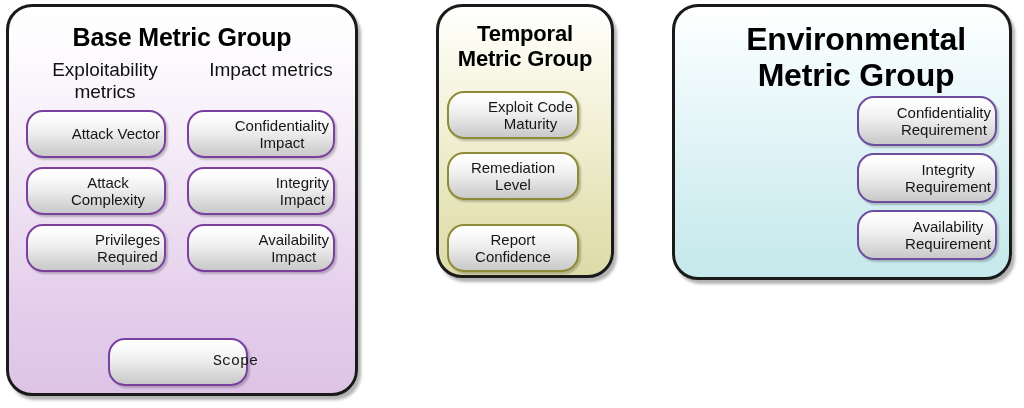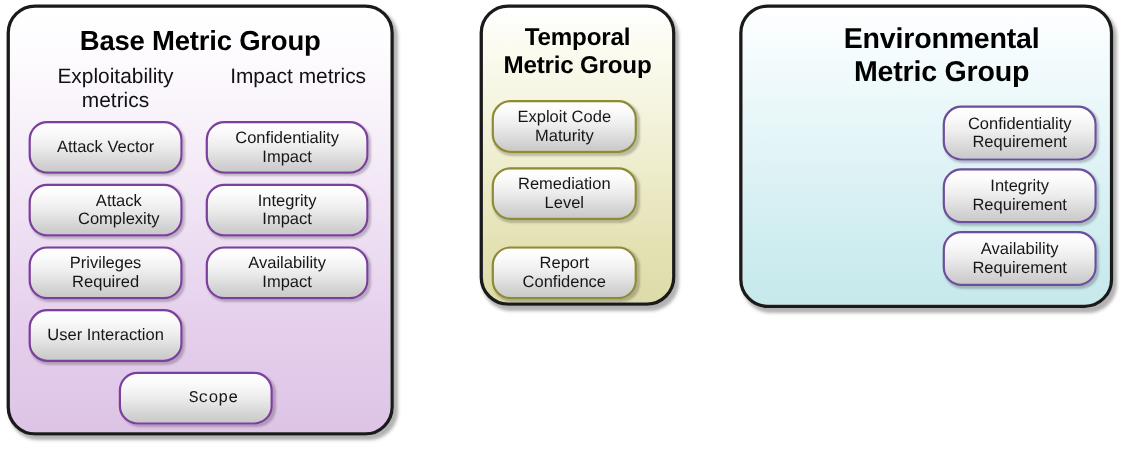--- a/index.html
+++ b/index.html
@@ -60,21 +60,21 @@
     left: 0;
     right: 0;
     text-align: center;
     font-weight: bold;
     color: #000000;
     line-height: 1.14;
     letter-spacing: -0.2px;
   }
   .panel-base .panel-title   { top: 16px; font-size: 25px; }
   .panel-temporal .panel-title { top: 14px; font-size: 22px; }
-  .panel-environmental .panel-title { top: 14px; font-size: 26px; margin-left: 28px; }
+  .panel-environmental .panel-title { top: 14px; font-size: 32px; margin-left: 28px; }
 
   
   .col-heading {
     position: absolute;
     text-align: center;
     font-size: 19px;
     color: #111111;
     line-height: 1.16;
   }
   .col-heading-exploitability { left: 20px;  top: 52px; width: 152px; }
@@ -83,21 +83,21 @@
   
   .metric {
     position: absolute;
     box-sizing: border-box;
     border-radius: 17px;
     border: 2px solid #7b3f9d;
     background: linear-gradient(to bottom, #ffffff 0%, #fbfbfb 18%, #ededed 48%, #d2d2d2 86%, #c9c9c9 100%);
     box-shadow: 2px 2px 2px rgba(0,0,0,0.22);
     display: flex;
     align-items: center;
-    justify-content: center;
+    justify-content: flex-end;
     text-align: center;
     font-size: 15px;
     color: #161616;
     line-height: 1.14;
     padding: 0 4px;
   }
   .metric.olive { border-color: #8d8b35; }
   .metric.violet-blue { border-color: #6c4e9c; }
 
   
@@ -154,23 +154,20 @@
   <div class="metric m-attack-vector">
     <span class="metric-label">Attack Vector</span>
   </div>
   <div class="metric m-attack-complexity">
     <span class="metric-label">Attack Complexity</span>
   </div>
   <div class="metric m-privileges">
     <span class="metric-label">Privileges
 Required</span>
   </div>
-  <div class="metric m-user-interaction">
-    <span class="metric-label">User Interaction</span>
-  </div>
   <div class="metric m-confidentiality">
     <span class="metric-label">Confidentiality
 Impact</span>
   </div>
   <div class="metric m-integrity">
     <span class="metric-label">Integrity
 Impact</span>
   </div>
   <div class="metric m-availability">
     <span class="metric-label">Availability

